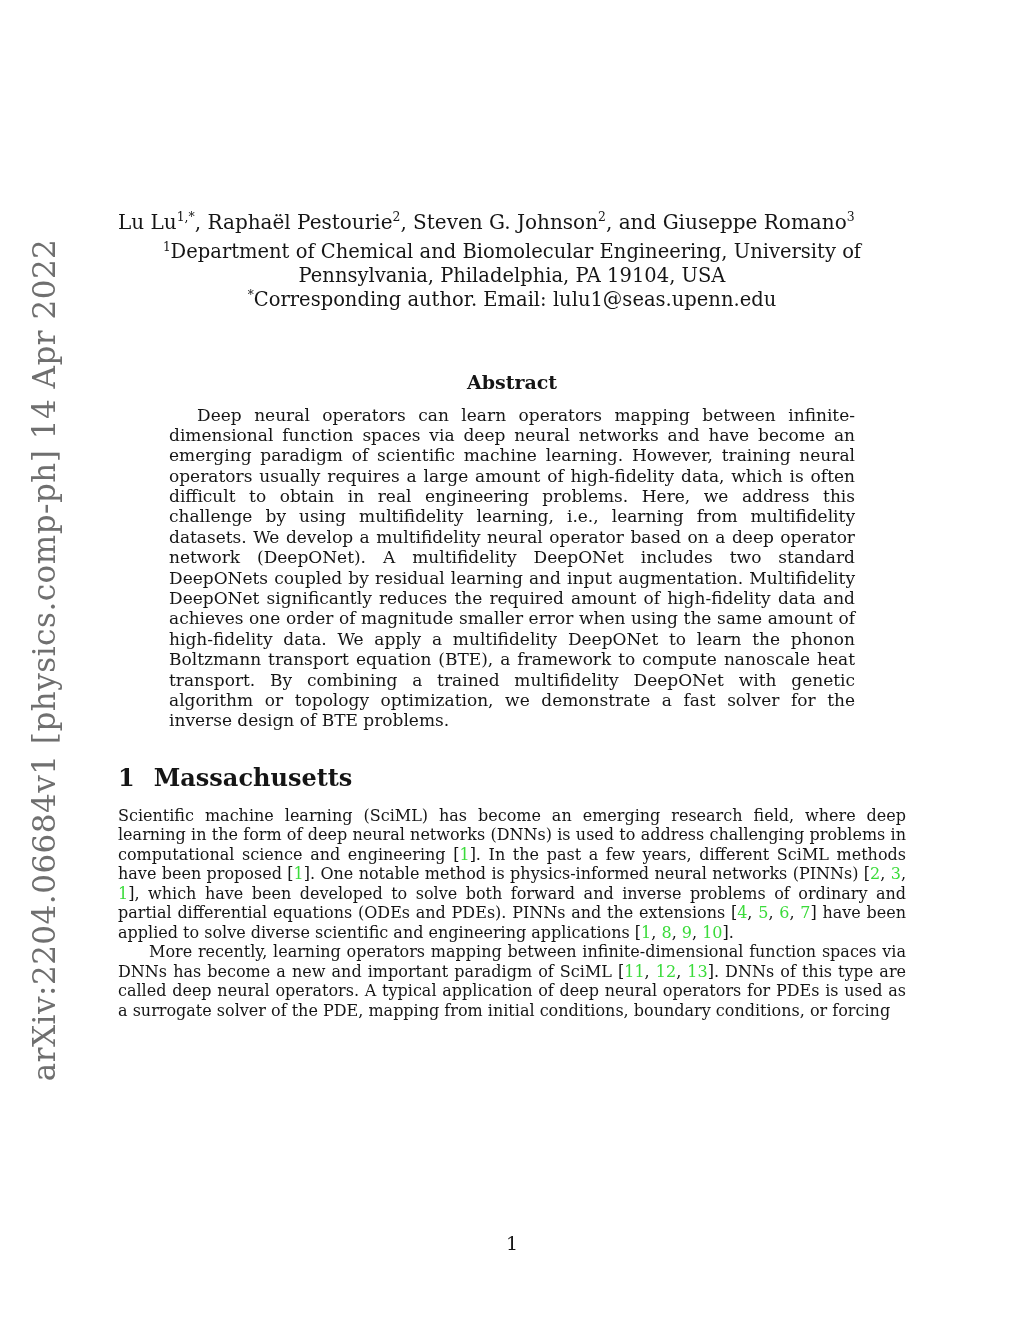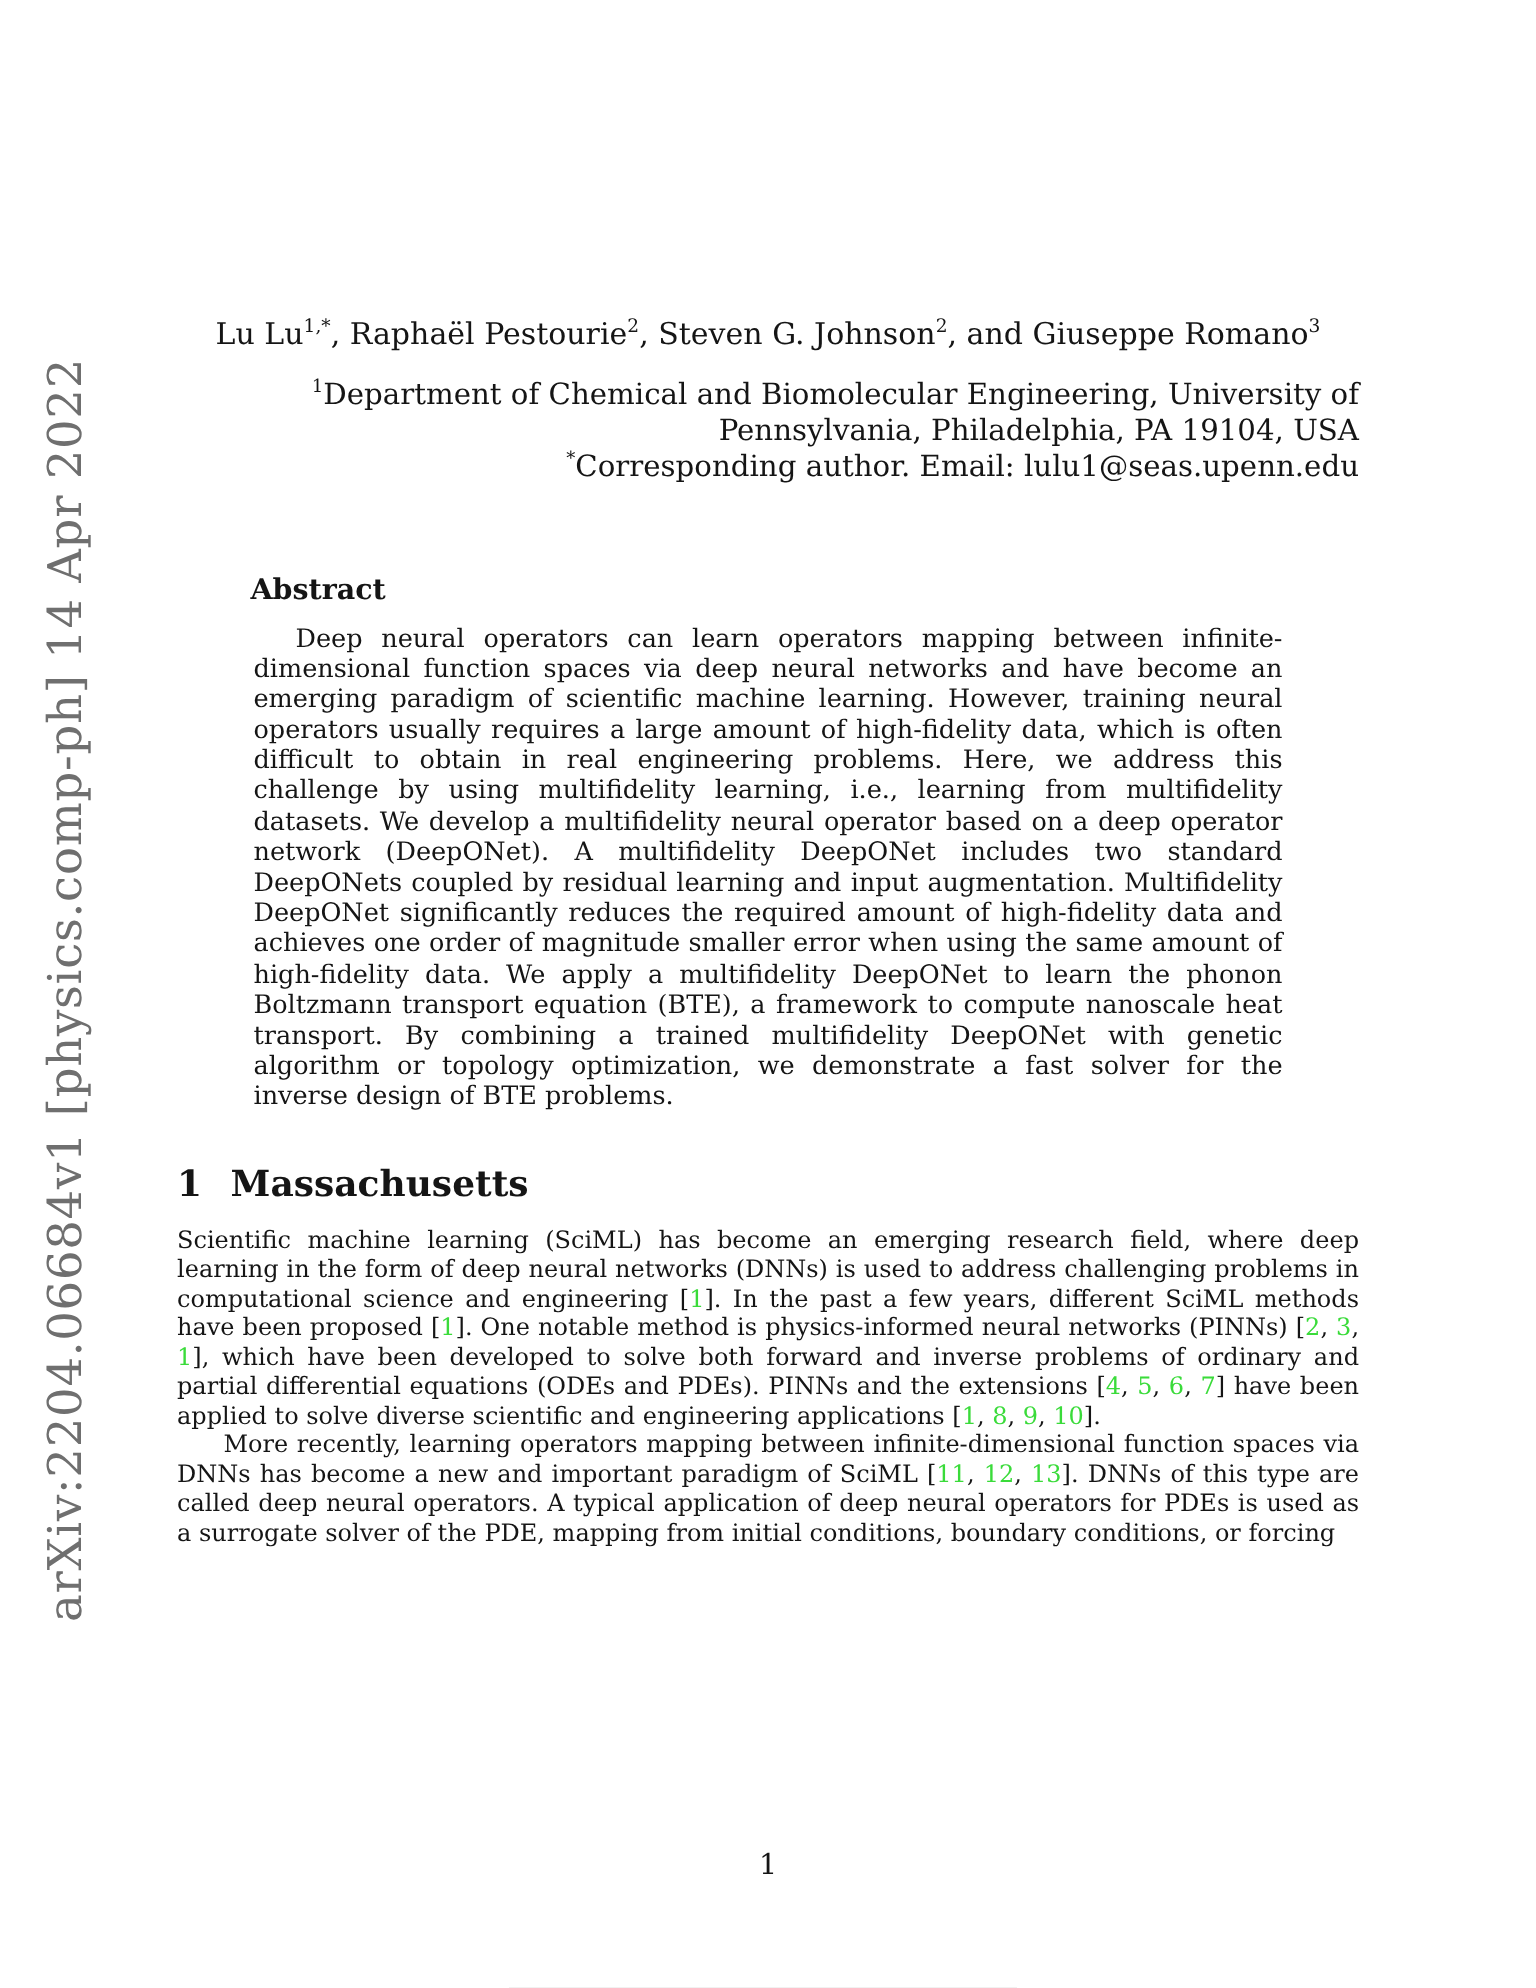--- a/index.html
+++ b/index.html
@@ -26,34 +26,35 @@
   .content { width: 788px; margin: 0 auto; padding-top: 186px; }
   .title {
     margin: 0;
     font-size: 27px;
     font-weight: normal;
     text-align: center;
     line-height: 1.32;
   }
   .authors {
     margin-top: 24px;
-    text-align: center;
+    text-align: left;
     font-size: 20px;
     line-height: 1.2;
   }
   sup { font-size: 62%; line-height: 0; }
   .affiliations {
-    margin-top: 17px;
-    text-align: right;
+    margin-top: 6px;
+    text-align: center;
     font-size: 19.5px;
     line-height: 1.24;
   }
   .aff { margin: 0; }
   .abstract { width: 690px; margin: 58px auto 0; }
   .abstract-heading {
+    text-align: center;
     font-weight: bold;
     font-size: 19px;
     margin: 0 0 12px 0;
   }
   .abstract-text {
     margin: 2px;
     font-size: 17px;
     line-height: 1.2;
     text-align: justify;
     text-indent: 28px;

